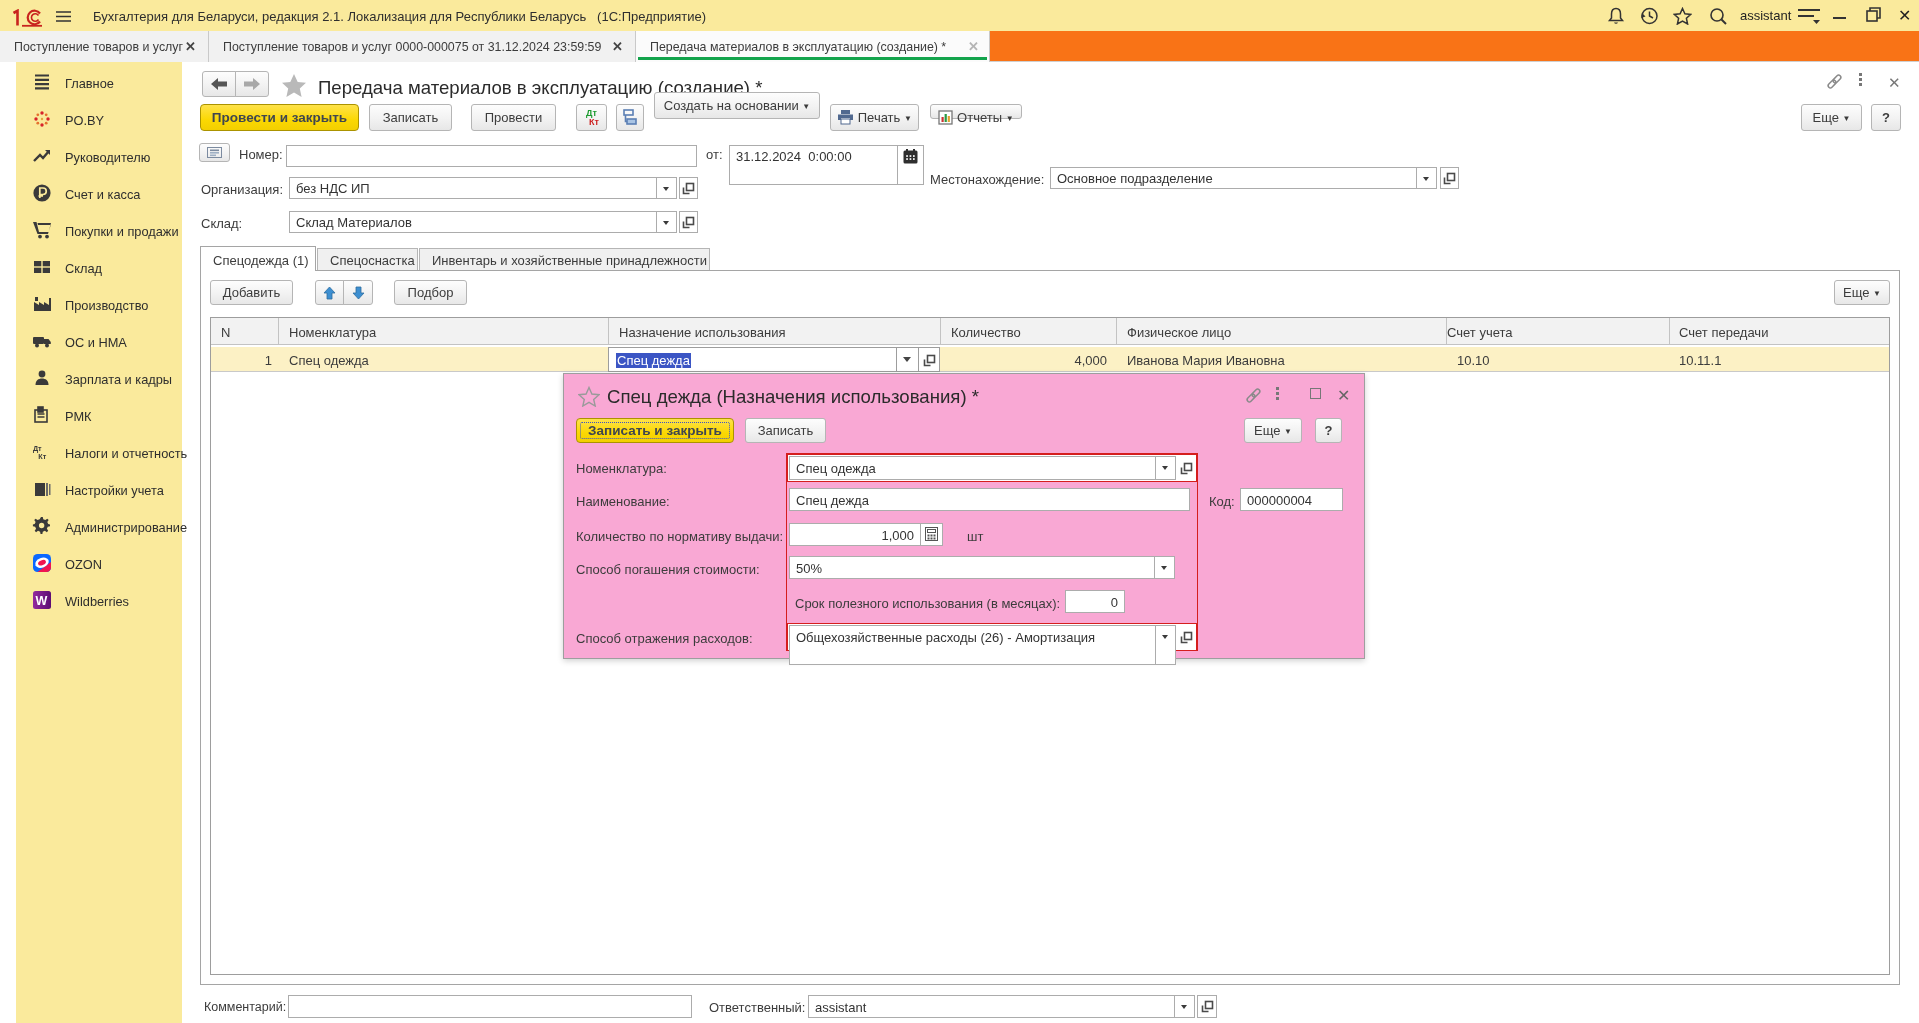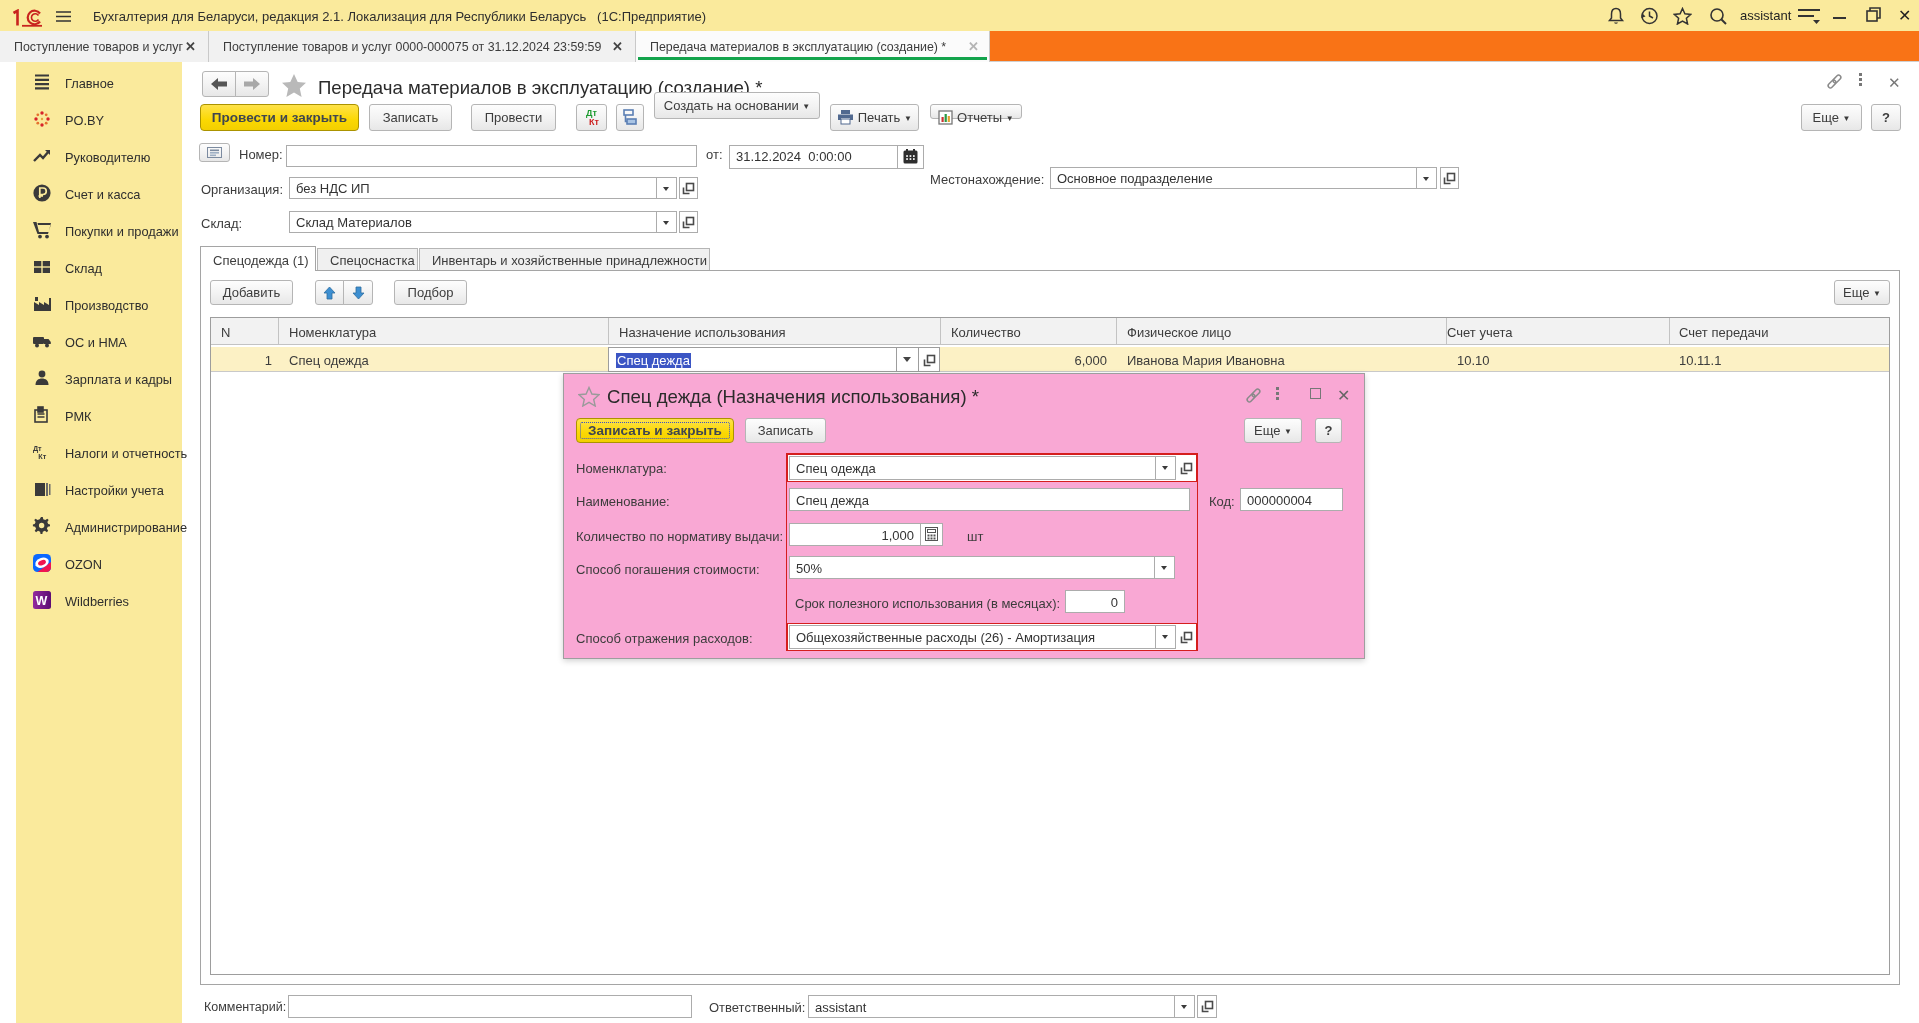--- a/index.html
+++ b/index.html
@@ -302,21 +302,21 @@
 
 <div class="btn" style="left:199px;top:143px;width:31px;height:19px"><svg width="15" height="11" style="margin-top:3px" viewBox="0 0 15 11">
       <rect x="0.5" y="0.5" width="14" height="10" fill="none" stroke="#7c8ba0"></rect>
       <rect x="3" y="2.5" width="9" height="1.6" fill="#7c8ba0"></rect>
       <rect x="3" y="5" width="9" height="1.6" fill="#9fb0c4"></rect>
       <rect x="3" y="7.5" width="6" height="1.6" fill="#9fb0c4"></rect>
     </svg></div>
 <div class="lbl" style="left:239px;top:147px">Номер:</div>
 <div class="inp" style="left:286px;top:145px;width:411px;height:22px"></div>
 <div class="lbl" style="left:706px;top:147px">от:</div>
-<div class="inp" style="left:729px;top:145px;width:195px;height:24px">
+<div class="inp" style="left:729px;top:145px;width:195px;height:40px">
     <span class="v">31.12.2024&nbsp; 0:00:00</span>
   <div style="position:absolute;right:0;top:0;bottom:0;width:26px;border-left:1px solid #acacac"><svg width="15" height="15" style="margin:3px 0 0 5px" viewBox="0 0 15 15">
         <rect x="0.5" y="1.5" width="14" height="13" rx="1.5" fill="#2e2e2e"></rect>
         <rect x="3" y="0" width="2" height="3.5" fill="#2e2e2e"></rect>
         <rect x="10" y="0" width="2" height="3.5" fill="#2e2e2e"></rect>
         <rect x="2" y="5" width="11" height="8" fill="#2e2e2e"></rect>
         <g fill="#fff">
           <rect x="3.2" y="6.2" width="1.7" height="1.7"></rect>
           <rect x="6.6" y="6.2" width="1.7" height="1.7"></rect>
           <rect x="10" y="6.2" width="1.7" height="1.7"></rect>
@@ -396,21 +396,21 @@
   <div class="abs" style="left:67px;top:0;width:1px;height:27px;background:#c3c3c3"></div>
   <div class="abs" style="left:397px;top:0;width:1px;height:27px;background:#c3c3c3"></div>
   <div class="abs" style="left:729px;top:0;width:1px;height:27px;background:#c3c3c3"></div>
   <div class="abs" style="left:905px;top:0;width:1px;height:27px;background:#c3c3c3"></div>
   <div class="abs" style="left:1235px;top:0;width:1px;height:27px;background:#c3c3c3"></div>
   <div class="abs" style="left:1458px;top:0;width:1px;height:27px;background:#c3c3c3"></div>
 
   <div class="abs" style="left:0;top:29px;width:1678px;height:25px;background:#fcf1c5;border-bottom:1px solid #c9c9c9"></div>
   <div class="lbl" style="left:0px;top:35px;width:61px;text-align:right">1</div>
   <div class="lbl" style="left:78px;top:35px">Спец одежда</div>
-  <div class="lbl" style="left:730px;top:35px;width:166px;text-align:right">6,000</div>
+  <div class="lbl" style="left:730px;top:35px;width:166px;text-align:right">4,000</div>
   <div class="lbl" style="left:916px;top:35px">Иванова Мария Ивановна</div>
   <div class="lbl" style="left:1246px;top:35px">10.10</div>
   <div class="lbl" style="left:1468px;top:35px">10.11.1</div>
 
   <div class="abs" style="left:397px;top:29px;width:332px;height:25px;background:#fff;border:1px solid #9d9d9d">
     <span style="position:absolute;left:7px;top:5px;background:#3b55c4;color:#fff;padding:0 1px">Спец дежда</span>
     <div class="abs" style="left:287px;top:0;width:1px;height:24px;background:#9d9d9d"></div>
     <div class="abs" style="left:294px;top:9px;border:4px solid transparent;border-top:5px solid #444"></div>
     <div class="abs" style="left:309px;top:0;width:1px;height:24px;background:#9d9d9d"></div>
     <svg class="abs" style="left:314px;top:6px" width="13" height="13" viewBox="0 0 13 13">
@@ -509,21 +509,21 @@
       <div class="arrowsec"></div>
     </div>
 
   <div class="lbl" style="left:231px;top:222px">Срок полезного использования (в месяцах):</div>
   <div class="inp" style="left:501px;top:216px;width:60px;height:23px">
       <span class="v" style="top:4px;left:auto;right:6px">0</span>
     </div>
 
   <div class="lbl" style="left:12px;top:257px">Способ отражения расходов:</div>
   <div class="abs" style="left:223px;top:249px;width:410px;height:28px;border:1px solid #d51e1e;background:#fff">
-    <div class="inp" style="left:1px;top:1px;width:387px;height:24px;border-color:#acacac">
+    <div class="inp" style="left:1px;top:1px;width:387px;height:40px;border-color:#acacac">
         <span class="v" style="top:4px">Общехозяйственные расходы (26) - Амортизация</span>
         <div class="arrowsec"></div>
       </div>
     <svg class="abs" style="left:392px;top:7px" width="13" height="13" viewBox="0 0 13 13">
         <g fill="none" stroke="#4a4a4a" stroke-width="1.6">
           <rect x="4.5" y="1.5" width="7" height="7"></rect>
           <path d="M1.5 5.5 V11.5 H7.5"></path>
         </g>
       </svg>
   </div>

